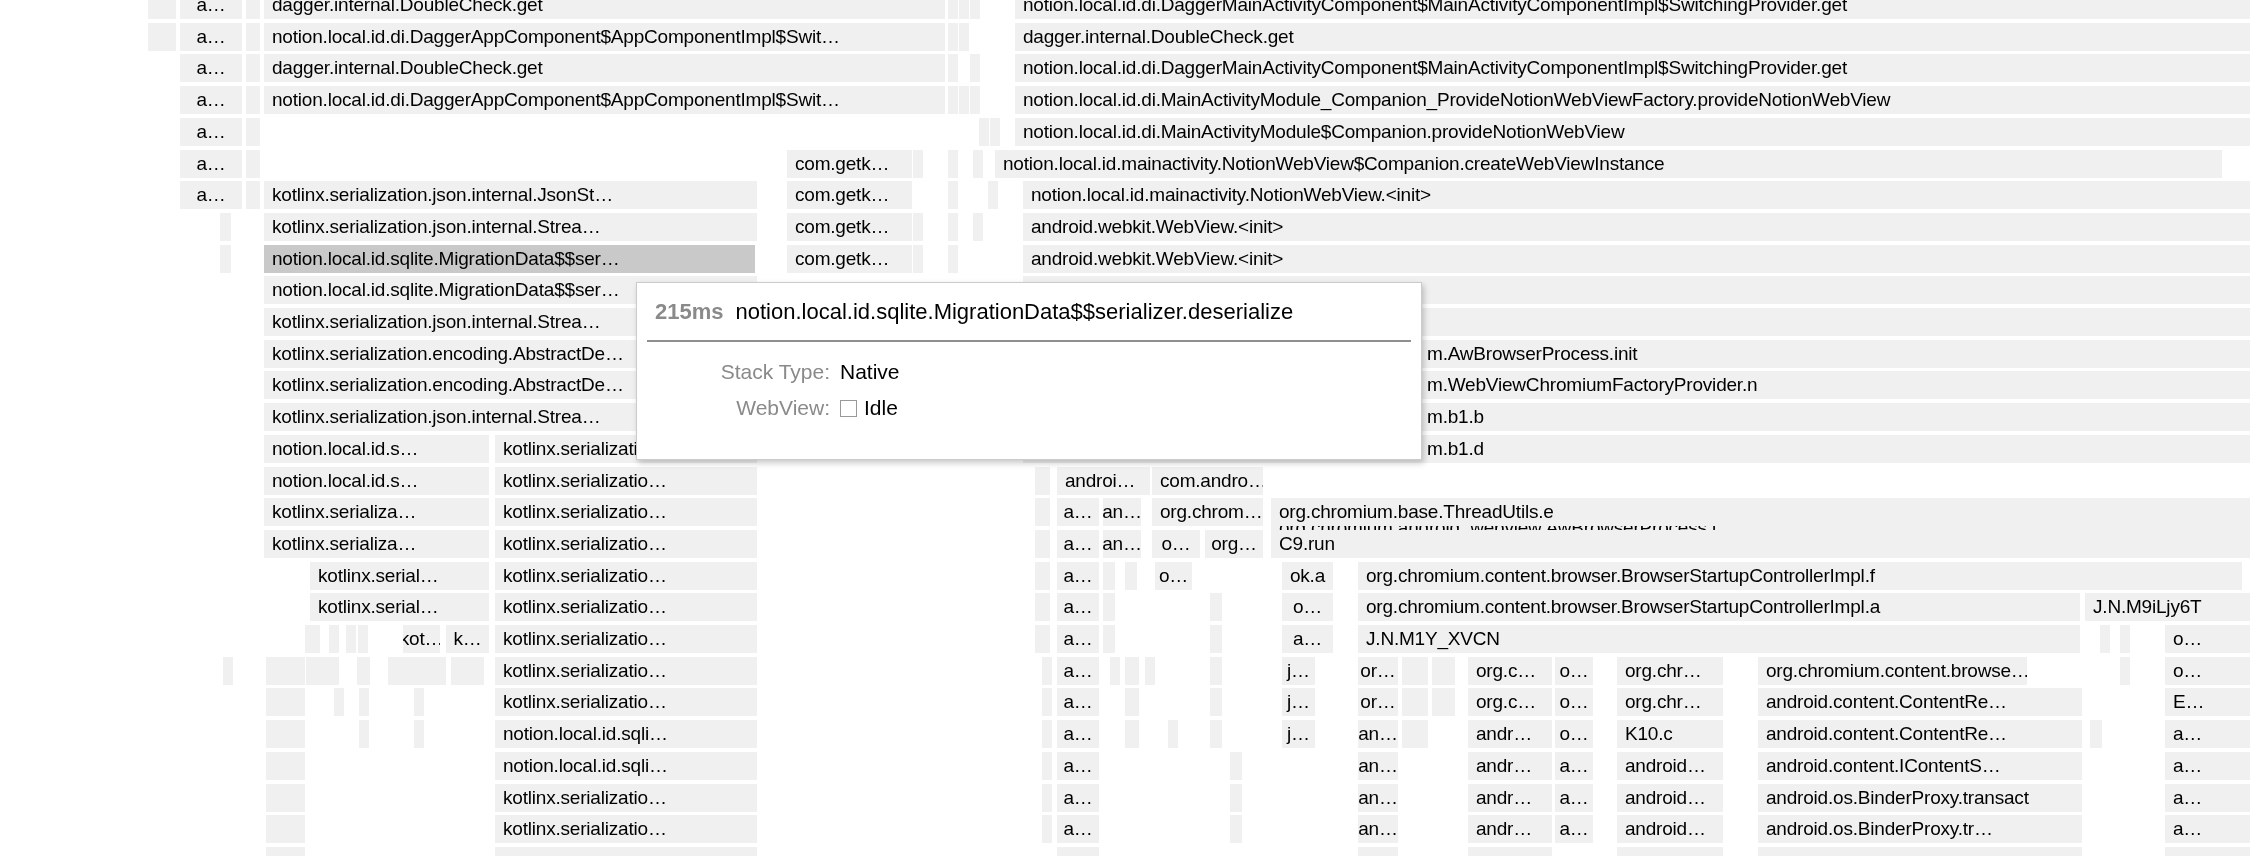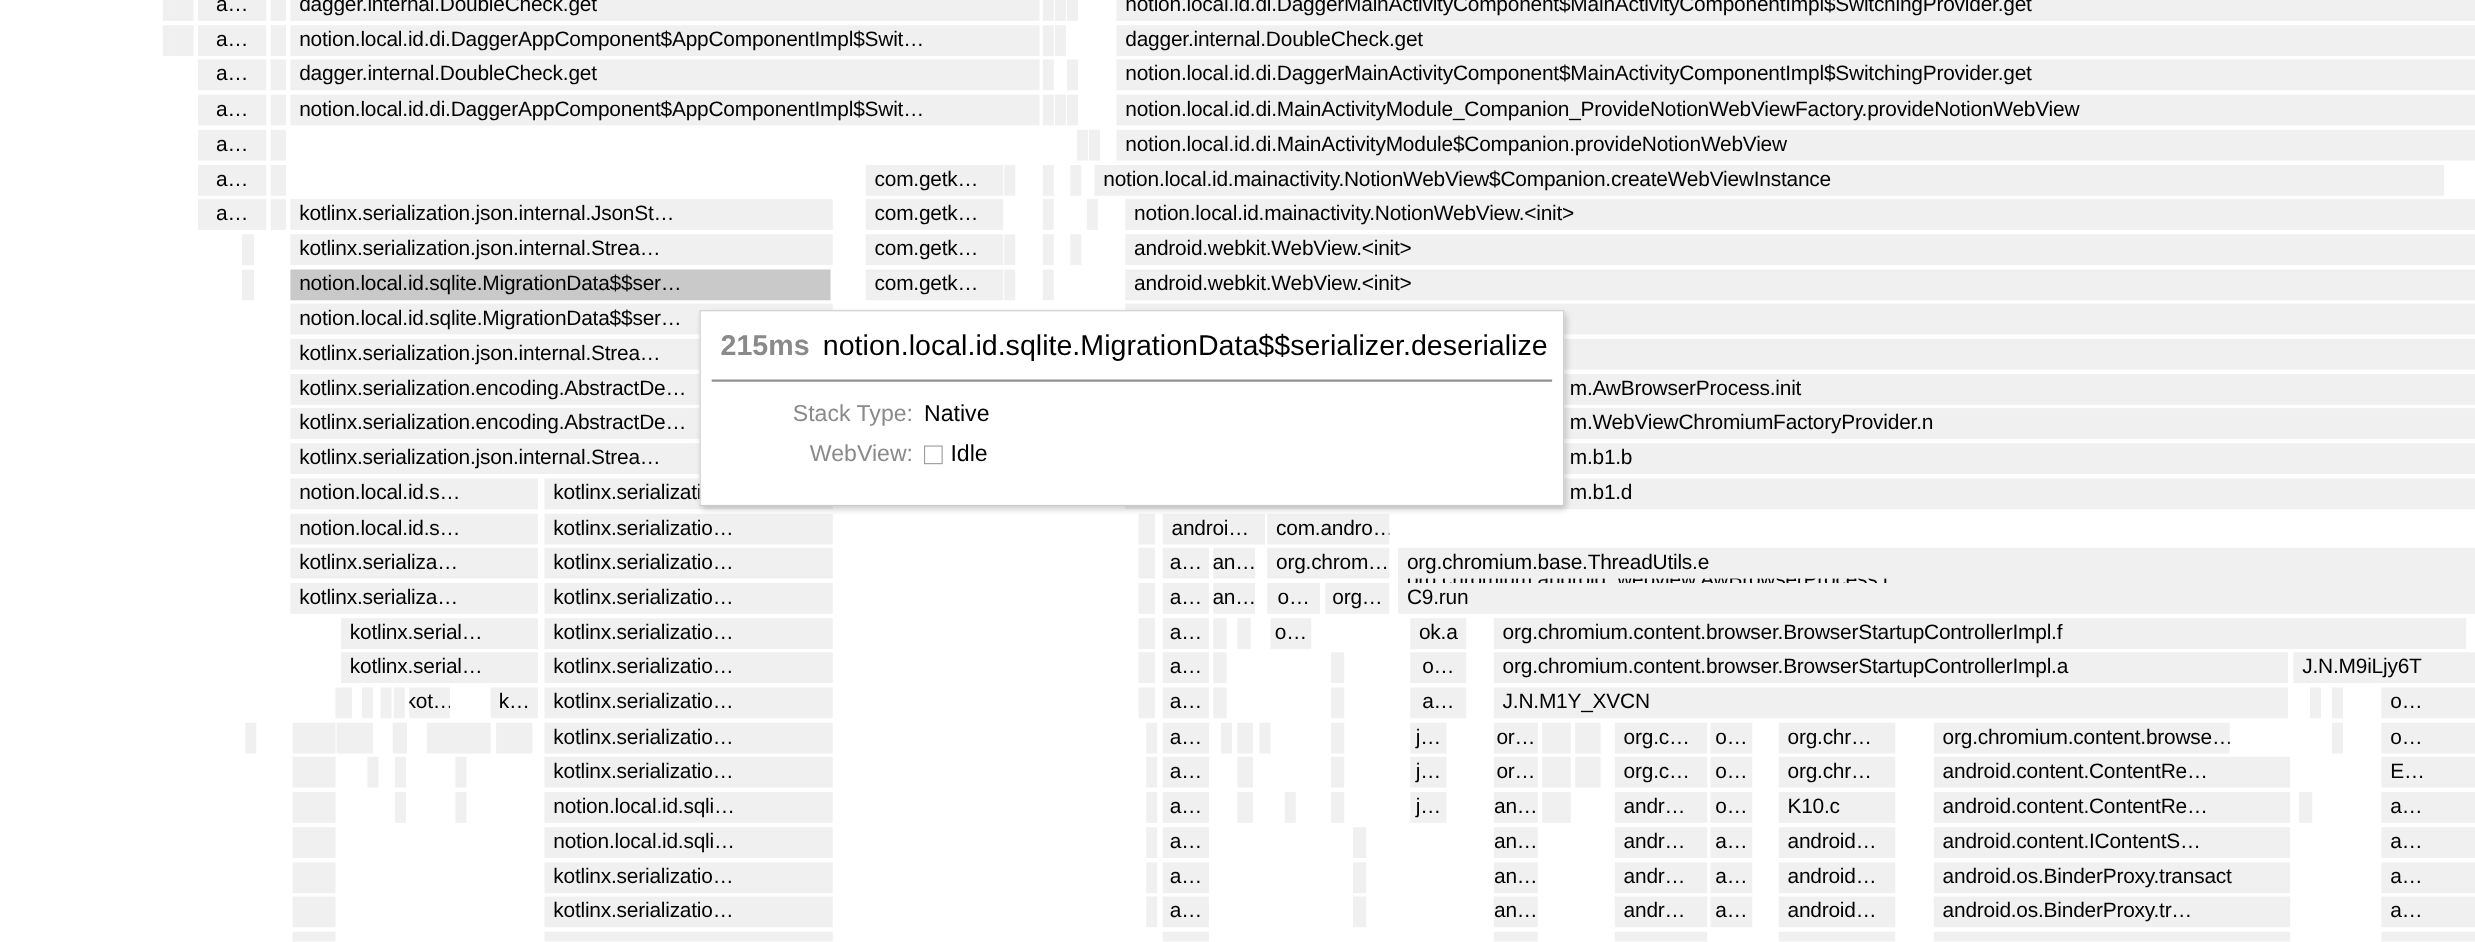--- a/index.html
+++ b/index.html
@@ -21,21 +21,21 @@
 
   
   #tooltip{
     position:absolute;left:636px;top:282px;width:786px;height:178px;
     background:var(--tooltip-bg,#fff);
     border:1px solid var(--tooltip-border,#cbcbcb);
     box-shadow:2px 3px 6px rgba(0,0,0,0.22);
     box-sizing:border-box;z-index:10;
     padding:16px 14px 0 18px;
   }
-  .tt-header{font-size:26px;display:flex;align-items:baseline;gap:12px;white-space:nowrap;overflow:hidden;}
+  .tt-header{font-size:22px;display:flex;align-items:baseline;gap:12px;white-space:nowrap;overflow:hidden;}
   .tt-duration{font-weight:bold;color:var(--label-text,#8a8a8a);}
   .tt-frame{color:#000;}
   .tt-divider{height:2px;background:var(--divider,#8f8f8f);margin:15px -4px 0 -8px;}
   .tt-grid{
     display:grid;grid-template-columns:175px auto;
     column-gap:10px;row-gap:12px;align-items:center;
     margin-top:18px;font-size:21px;
   }
   .tt-label{text-align:right;color:var(--label-text,#8a8a8a);}
   .tt-value{color:#000;}
@@ -335,21 +335,21 @@
         </div>
         <div class="frame" style="left: 2085px; width: 165px;">
           <span>J.N.M9iLjy6T</span>
         </div>
       </div>
       <div class="flame-row" style="top: 625px; height: 28px;">
         <div class="frame" style="left: 305px; width: 15px;"></div>
         <div class="frame" style="left: 329px; width: 10px;"></div>
         <div class="frame" style="left: 346px; width: 8px;"></div>
         <div class="frame" style="left: 358px; width: 10px;"></div>
-        <div class="frame ctr" style="left: 372px; width: 37px;">
+        <div class="frame ctr" style="left: 403px; width: 37px;">
           <span>kot…</span>
         </div>
         <div class="frame ctr" style="left: 446px; width: 43px;">
           <span>k…</span>
         </div>
         <div class="frame" style="left: 495px; width: 262px;">
           <span>kotlinx.serializatio…</span>
         </div>
         <div class="frame" style="left: 1035px; width: 15px;"></div>
         <div class="frame ctr" style="left: 1057px; width: 42px;">

